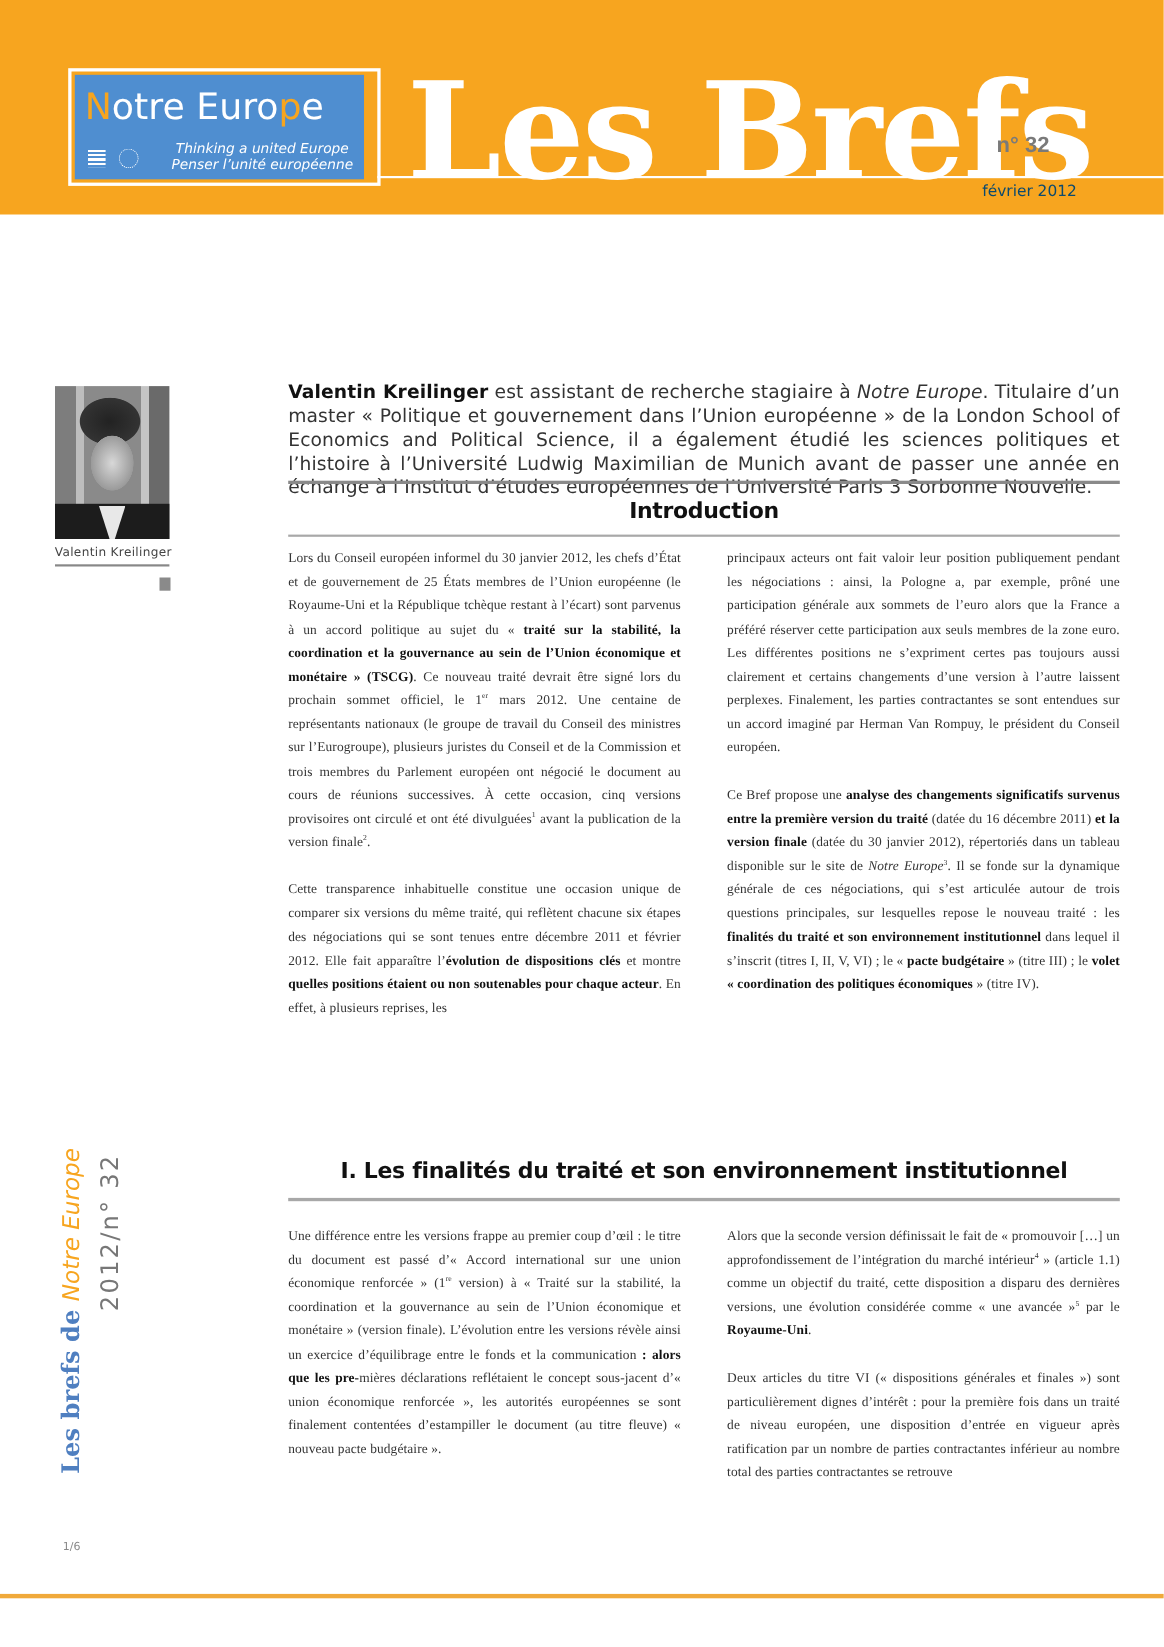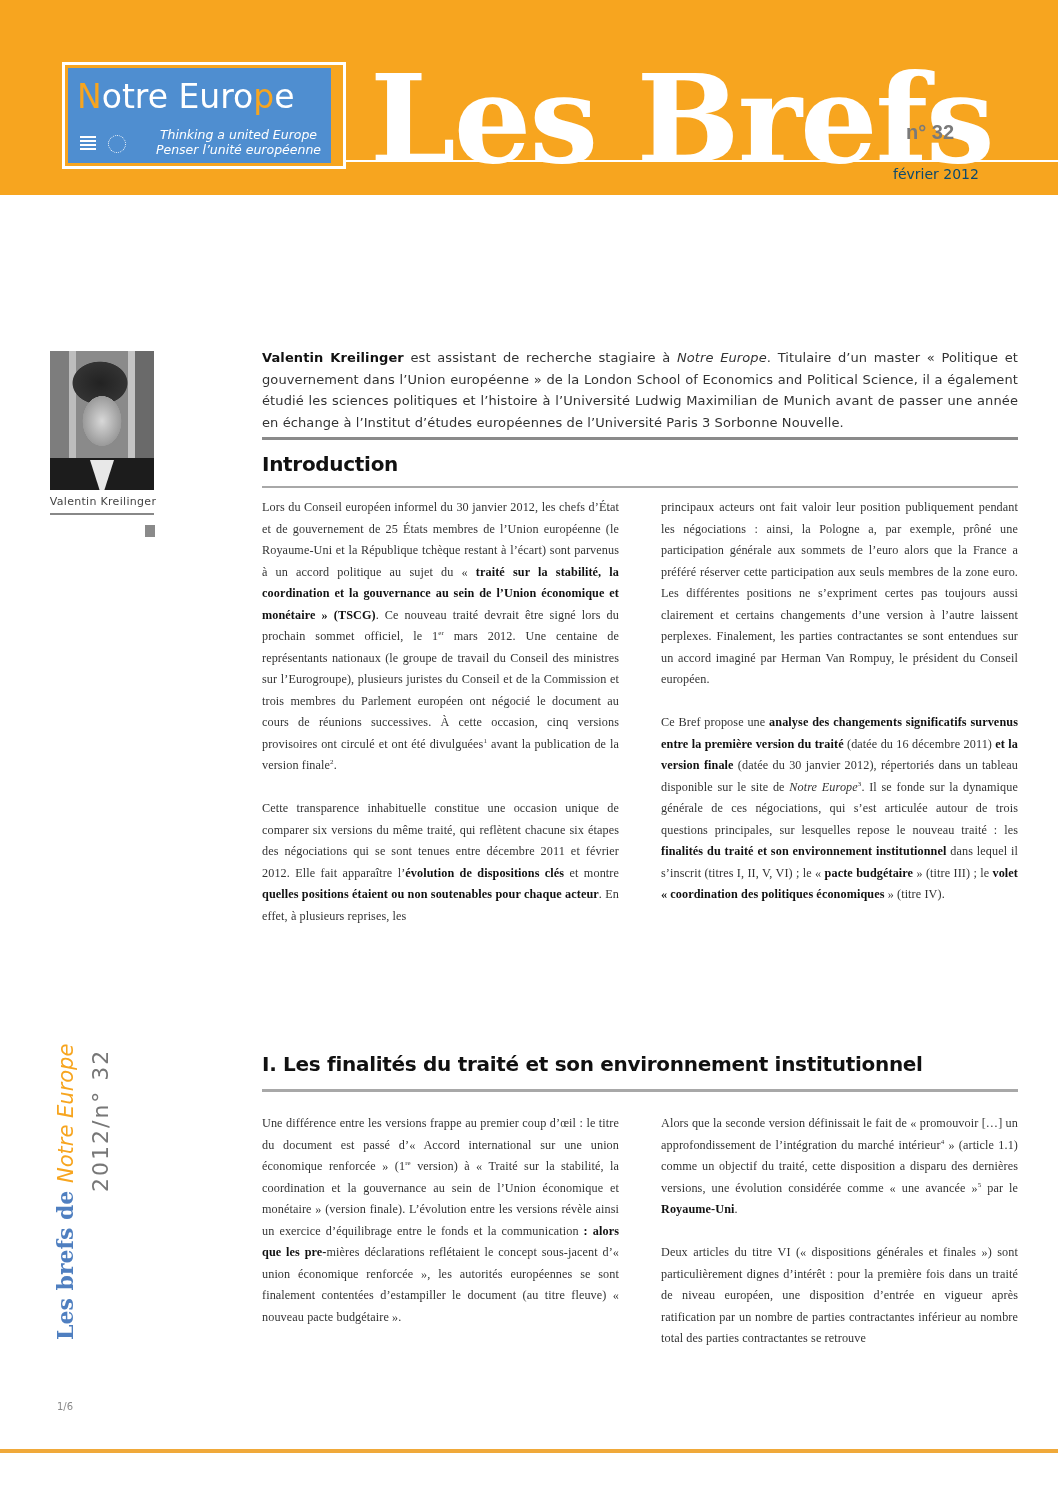--- a/index.html
+++ b/index.html
@@ -26,24 +26,24 @@
       background: radial-gradient(ellipse 35px 45px at 52px 70px, #d8d8d8 0%, #9a9a9a 55%, transparent 56%),
                   radial-gradient(ellipse 45px 35px at 50px 32px, #222 0%, #333 60%, transparent 62%),
                   linear-gradient(90deg, #7d7d7d 0 18%, #bdbdbd 18% 25%, #8a8a8a 25% 75%, #c4c4c4 75% 82%, #6a6a6a 82%);
       filter: grayscale(1); }
   .photo-body { position: absolute; left: 0; bottom: 0; width: 104px; height: 32px; background: #1c1c1c; }
   .photo-shirt { position: absolute; left: 40px; bottom: 0; width: 24px; height: 30px; background: #e8e8e8; clip-path: polygon(0 0, 100% 0, 60% 100%, 40% 100%); }
   .photo-caption { position: absolute; left: 48px; top: 495px; width: 110px; font-size: 11px; color: #444; text-align: center; letter-spacing: 0.3px; }
   .photo-rule { position: absolute; left: 50px; top: 513px; width: 104px; height: 2px; background: #888; }
   .photo-square { position: absolute; left: 145px; top: 525px; width: 10px; height: 12px; background: #8a8a8a; }
 
-  .bio { position: absolute; left: 262px; top: 347px; width: 756px; font-size: 13px; line-height: 21.5px; color: #333; text-align: justify; letter-spacing: 0.1px; }
+  .bio { position: absolute; left: 262px; top: 347px; width: 756px; font-size: 17px; line-height: 21.5px; color: #333; text-align: justify; letter-spacing: 0.1px; }
   .bio b { color: #111; }
   .rule { position: absolute; left: 262px; width: 756px; height: 3px; background: #8a8a8a; }
-  .section-head { position: absolute; left: 262px; width: 756px; text-align: left; font-weight: bold; color: #111; font-size: 20px; letter-spacing: -0.3px; }
+  .section-head { position: absolute; left: 262px; width: 756px; text-align: center; font-weight: bold; color: #111; font-size: 20px; letter-spacing: -0.3px; }
 
   .col { position: absolute; font-size: 12.2px; line-height: 21.5px; color: #333; text-align: justify; letter-spacing: 0.1px; }
   .col p { margin: 0 0 21.5px 0; font-family: Liberation Serif, serif; }
   .col b { color: #111; }
   .col sup { font-size: 7px; line-height: 0; }
 
   .side-vertical { position: absolute; left: 52px; top: 1340px; transform: rotate(-90deg); transform-origin: 0 0; white-space: nowrap; }
   .side-brand { font-family: "DejaVu Serif", serif; font-weight: bold; font-size: 22px; color: #4f7fc0; }
   .side-ne { font-family: "DejaVu Sans", sans-serif; font-style: italic; font-size: 21px; color: #f7a51f; }
   .side-issue { position: absolute; left: 88px; top: 1192px; transform: rotate(-90deg); transform-origin: 0 0; white-space: nowrap; font-size: 22px; color: #777; letter-spacing: 2px; }

